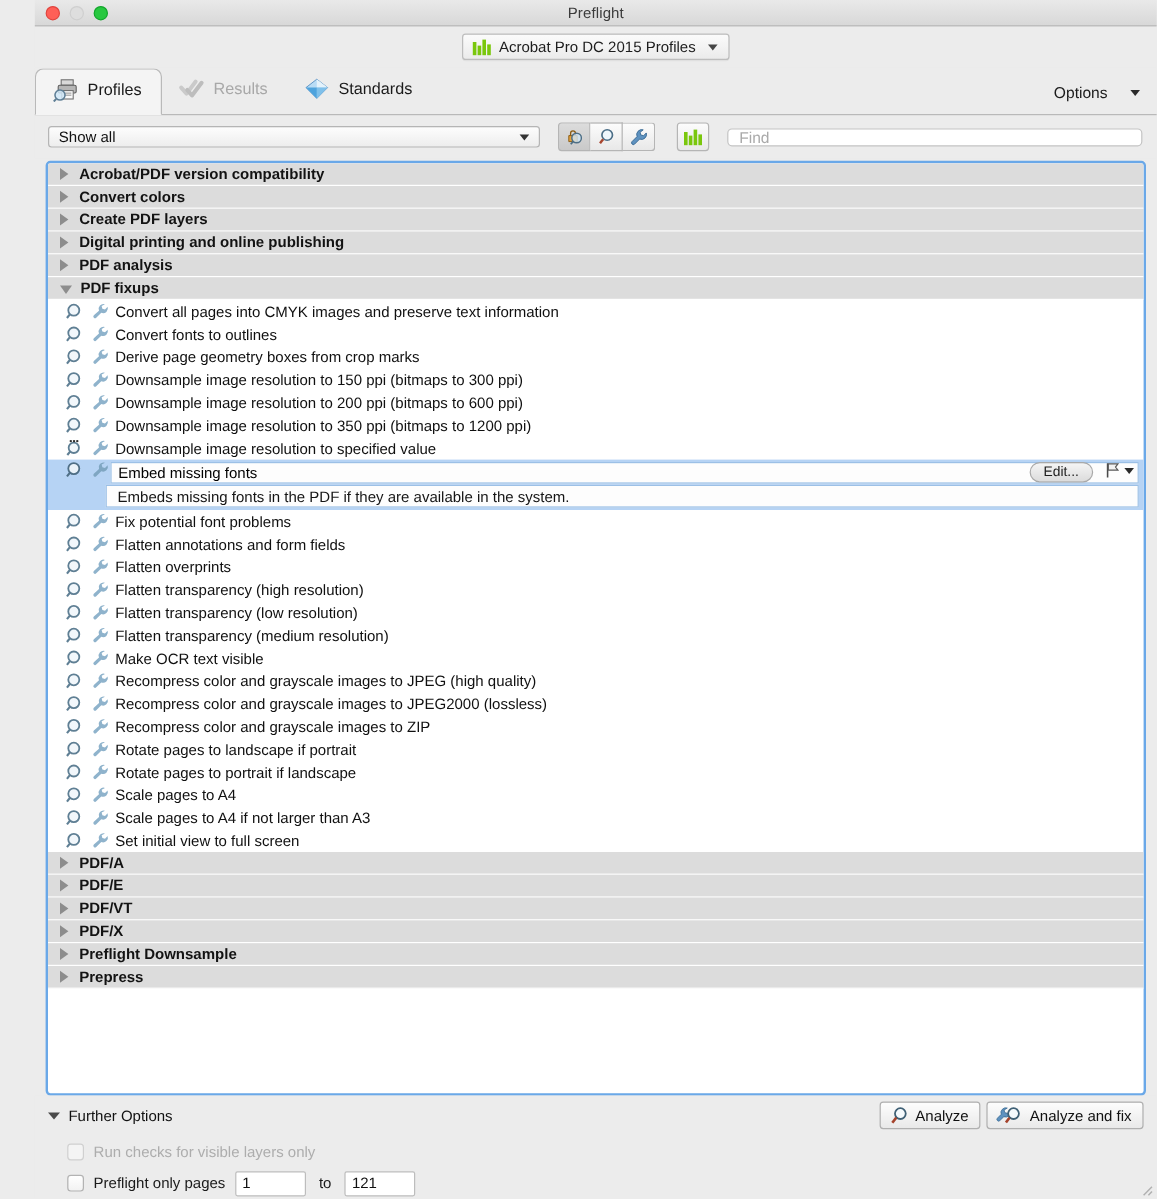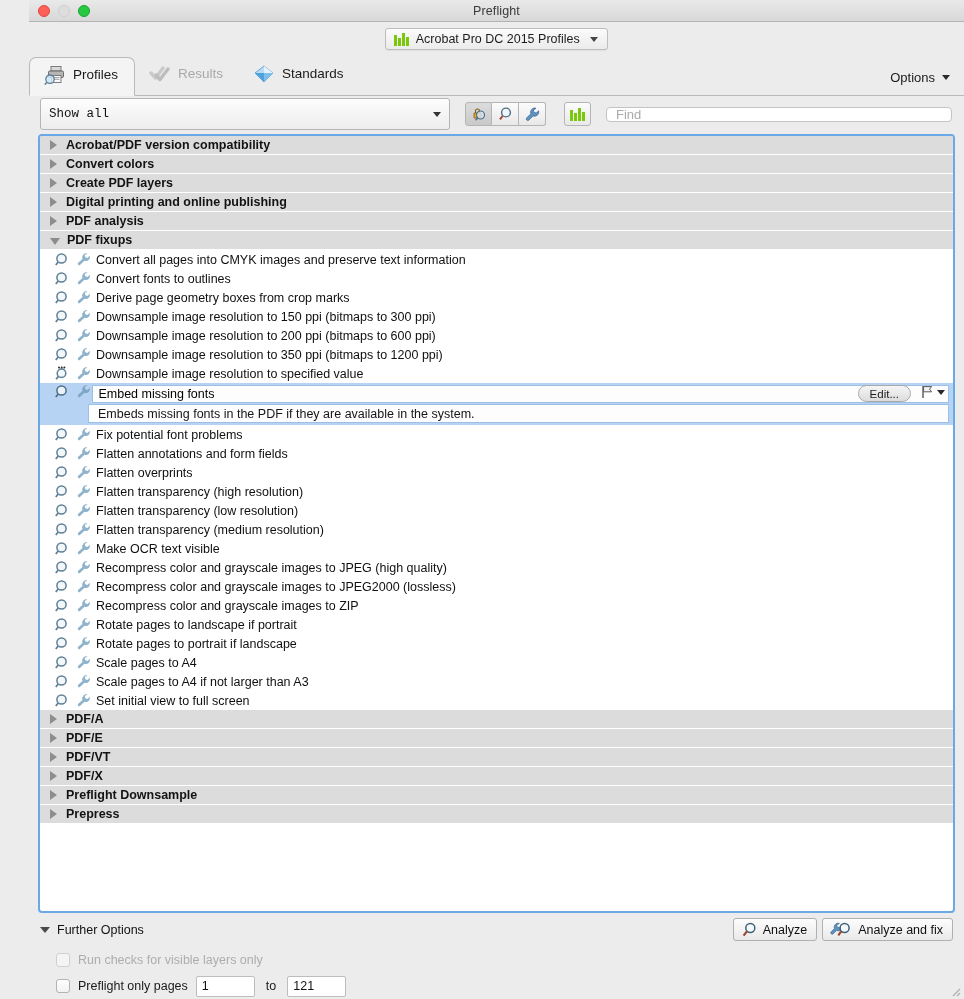--- a/index.html
+++ b/index.html
@@ -77,47 +77,46 @@
   }
   .tab.active {
     background: #f4f4f4;
     border: 1px solid #b9b9b9; border-bottom: 1px solid #f4f4f4;
     border-radius: 7px 7px 0 0;
     margin-bottom: -1px; position: relative; z-index: 2;
   }
   .tab.disabled { color: #a8a8a8; }
   .options-menu {
     position: absolute; right: 14px; bottom: 10px;
-    display: flex; align-items: center; gap: 7px;
+    display: flex; align-items: center; gap: 19px;
     font-size: 13px; color: #1b1b1b; cursor: default;
   }
   .caret-sm {
     width:0;height:0;border-left:4px solid transparent;border-right:4px solid transparent;
     border-top:5px solid #2a2a2a;
   }
 
   
   .ico { position: relative; display: inline-block; }
   .ico-printer { width: 22px; height: 20px; }
   .ico-results { width: 22px; height: 20px; }
   .ico-diamond { width: 22px; height: 20px; }
 
   
   .filterbar {
     flex: 0 0 36px; display: flex; align-items: center;
     padding: 0 11px; gap: 8px; background: #ececec;
   }
   .select-showall {
-    width: 410px; height: 32px;
+    width: 410px; height: 18px;
     background: linear-gradient(to bottom,#fdfdfd,#ededed);
     border: 1px solid #b5b5b5; border-radius: 3px;
     display: flex; align-items: center; padding: 0 8px;
     font-size: 12.5px; color: #111; position: relative;
     cursor: default;
-    font-family: Liberation Mono, monospace;
   }
   .select-showall .caret-dn { position: absolute; right: 8px; border-top-color:#333; }
   .tool-group { display: flex; margin-left: 7px; }
   .tbtn {
     width: 27px; height: 24px;
     background: linear-gradient(to bottom,#fcfcfc,#e8e8e8);
     border: 1px solid #b5b5b5;
     display: flex; align-items: center; justify-content: center;
     cursor: default;
   }

